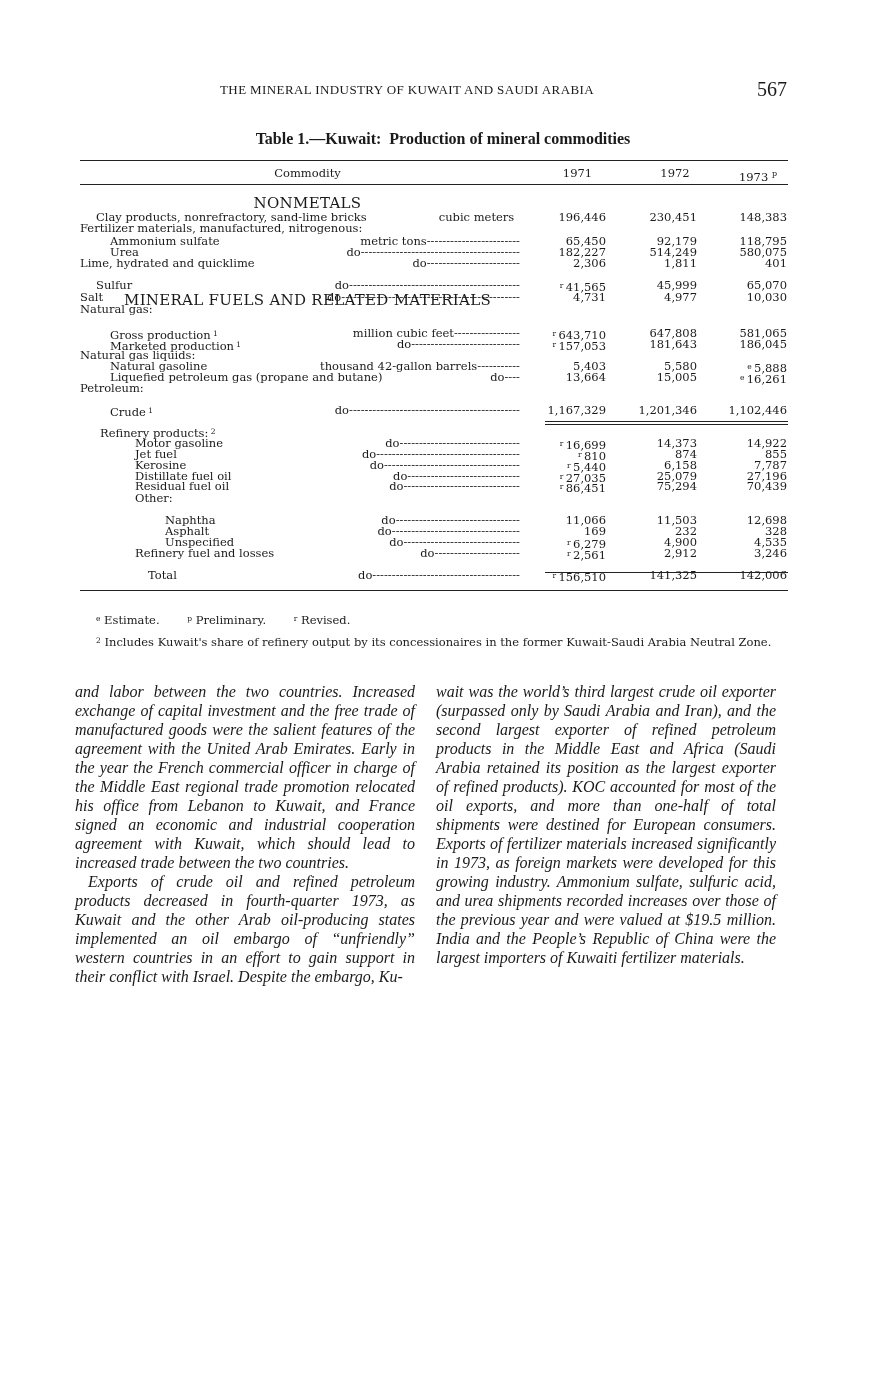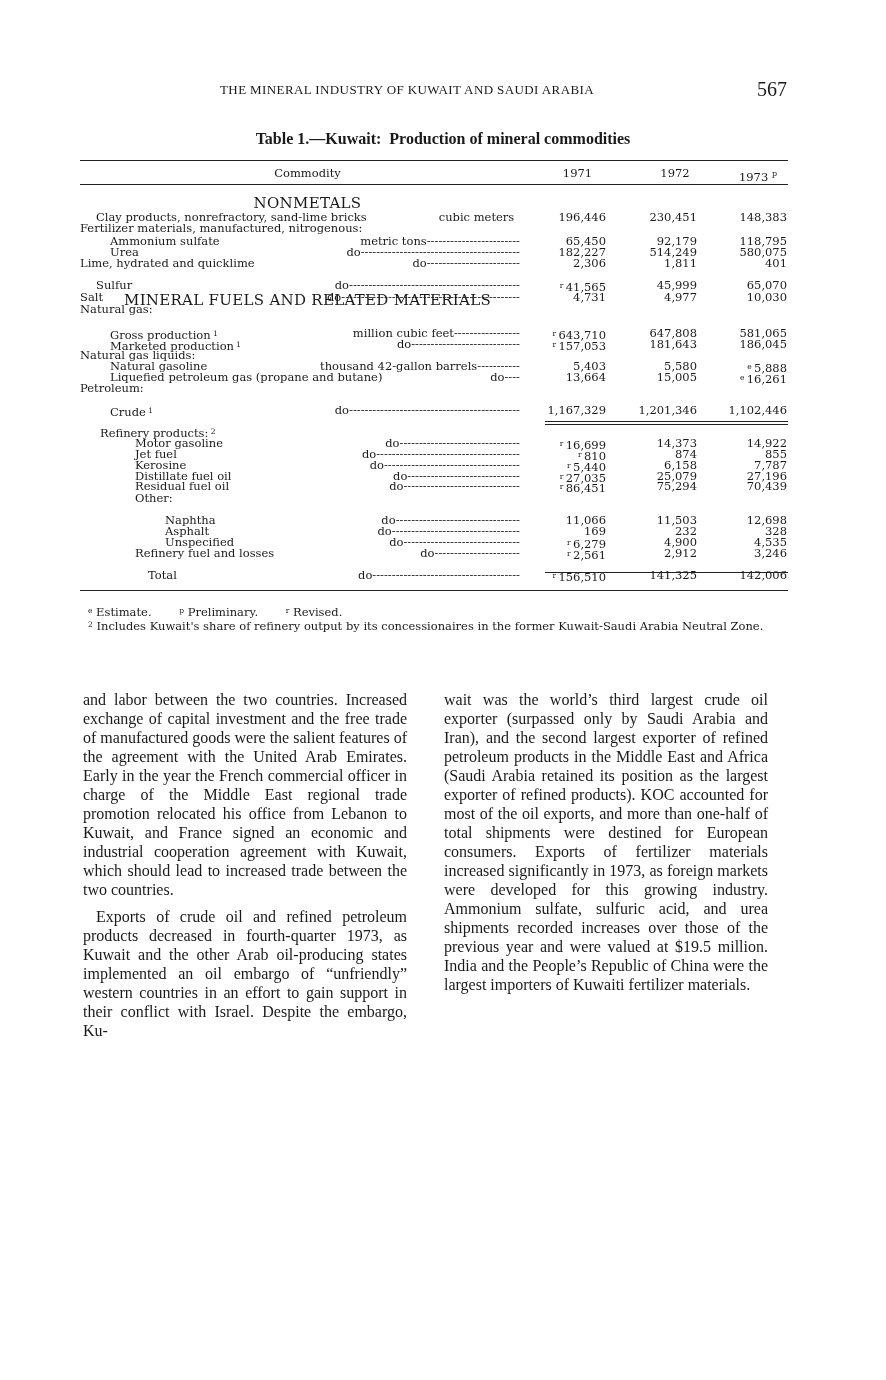--- a/index.html
+++ b/index.html
@@ -25,29 +25,29 @@
   .row .lbl { position: absolute; left: 0; top: 0; }
   .row .unit { position: absolute; top: 0; left: 0; width: 440px; text-align: right; }
   .row .v { position: absolute; top: 0; text-align: right; }
   .row .v1 { left: 430px; width: 96px; }
   .row .v2 { left: 520px; width: 97px; }
   .row .v3 { left: 610px; width: 97px; }
   .row .v sup, .row .lbl sup { font-size: 7.5px; vertical-align: 3px; }
   .section { position: absolute; left: 0; width: 455px; text-align: center; font-size: 15px; letter-spacing: 0.3px; }
 
   .notes { position: absolute; left: 76px; top: 605px; width: 712px; font-family: "DejaVu Serif", serif; font-size: 11.5px; line-height: 11.5px; }
-  .notes p { margin: 0; }
+  .notes p { margin: 8px; }
   .notes sup { font-size: 7.5px; vertical-align: 3px; }
   .notes .ind { padding-left: 12px; }
   .notes .sp { margin-right: 24px; }
 
   .col { position: absolute; top: 682px; width: 340px; font-family: "Liberation Serif", serif; font-size: 16px; line-height: 19px; text-align: justify; }
   .col.left { left: 75px; }
   .col.right { left: 436px; }
-  .col p { margin: 8px; text-indent: 0; }
+  .col p { margin: 0; text-indent: 0; font-style: italic; }
   .col p.indent { text-indent: 13px; }
 </style>
 </head>
 <body>
 
 <div class="page">
   <div class="running-head">THE MINERAL INDUSTRY OF KUWAIT AND SAUDI ARABIA</div>
   <div class="page-number">567</div>
 
   <div class="table-title">

